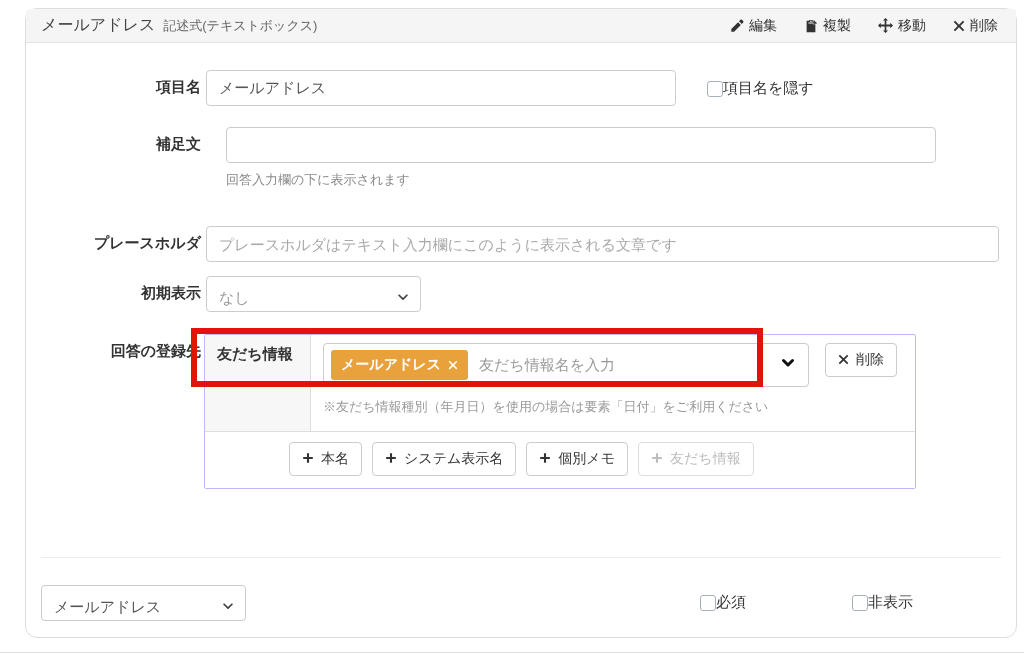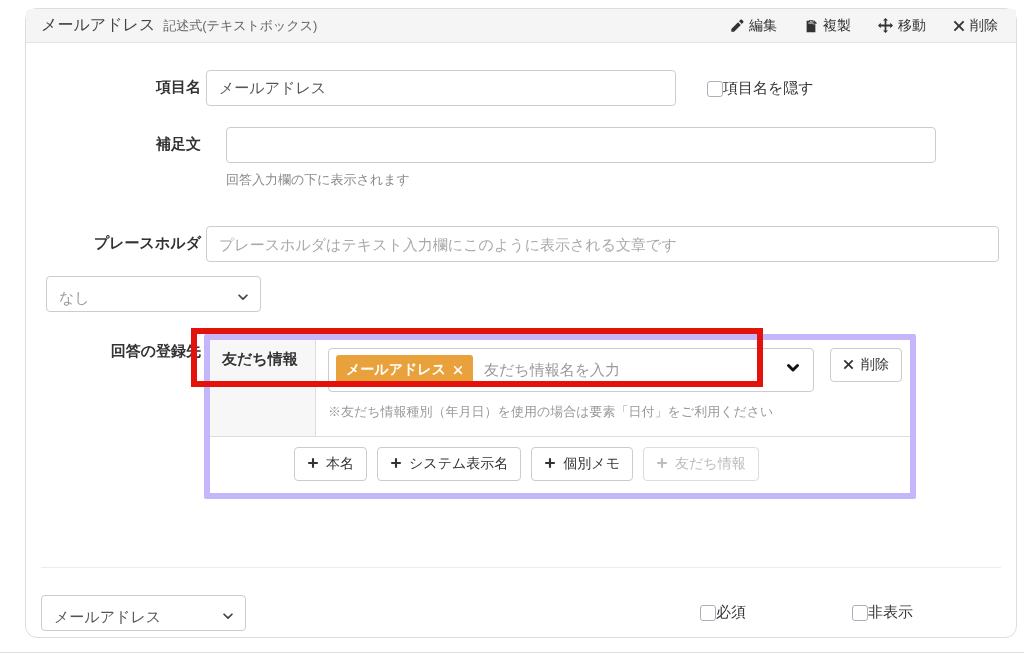--- a/index.html
+++ b/index.html
@@ -47,21 +47,21 @@
   .sel-gray { color:#999; }
   .sel-dark { color:#555; }
 
   .checkbox-group { display:flex; align-items:center; }
   .checkbox {
     width:16px; height:16px; border:1px solid #a9b2ba; border-radius:3px; background:#fff; cursor:pointer;
   }
   .checkbox-label { font-size:15px; color:#333; }
 
   
-  .reg-panel { width:712px; border:6px solid #c4b5fd; border-radius:2px; margin-left:3px; }
+  .reg-panel { width:712px; border:1px solid #c4b5fd; border-radius:2px; margin-left:3px; }
   .reg-row { display:flex; border-bottom:1px solid #ddd; }
   .reg-label-cell {
     width:106px; min-width:106px; background:#f7f7f7; border-right:1px solid #ddd;
     padding:10px 12px; font-weight:bold; font-size:15px; color:#333;
   }
   .reg-main-cell { flex:1; padding:8px 12px 12px 12px; }
   .tag-row { display:flex; align-items:flex-start; }
   .tag-select {
     width:486px; height:44px; border:1px solid #ccc; border-radius:4px; background:#fff;
     display:flex; align-items:center; padding:0 12px 0 7px; cursor:text;
@@ -163,20 +163,21 @@
     </div>
 
     <div class="form-row" style="margin-bottom:14px;">
       <div class="form-label">プレースホルダ</div>
       <div class="control" style="width:793px;">
         <input class="text-input" type="text" placeholder="プレースホルダはテキスト入力欄にこのように表示される文章です" style="">
       </div>
     </div>
 
     <div class="form-row" style="margin-bottom:22px;">
+      <div class="form-label">初期表示</div>
       <div class="control" style="width:215px;">
         <div class="fake-select">
           <span class="sel-text sel-gray">なし</span>
           <span><svg width="14" height="14" viewBox="0 0 16 16" fill="none" stroke="#444" stroke-width="2" stroke-linecap="round" stroke-linejoin="round">
                 <path d="M3.5 6l4.5 4.5L12.5 6"></path>
               </svg></span>
         </div>
       </div>
     </div>
 

